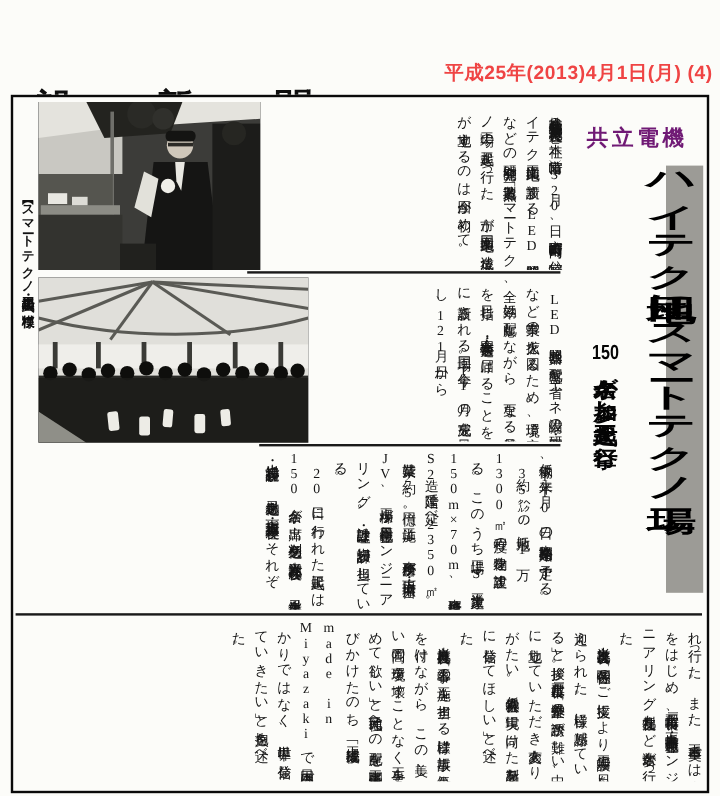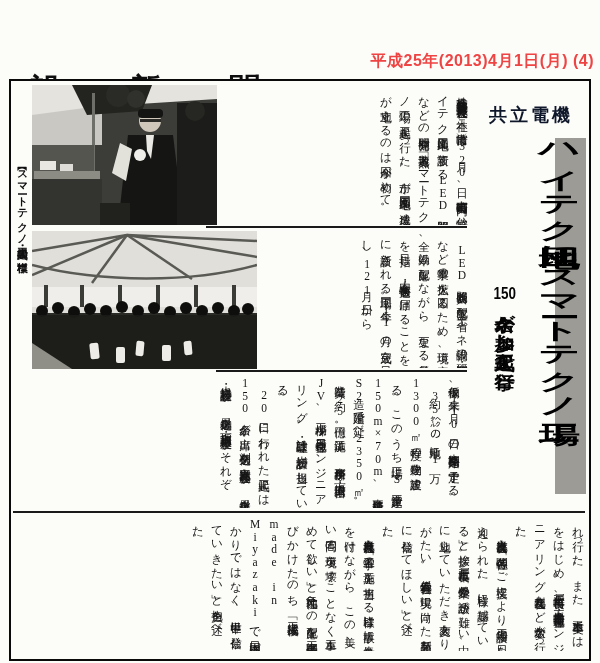--- a/index.html
+++ b/index.html
@@ -47,21 +47,21 @@
 
   .rule{background:#1a1a1a;height:2px;}
   .rule-a{top:145px;left:195px;width:261px;}
   .rule-b{top:289px;left:205px;width:251px;}
   .rule-c{top:430px;left:2px;width:572px;}
 
   
   .article-tag{
     top:22px;right:16px;
     font-family:"Liberation Sans","DejaVu Sans",sans-serif;
-    font-size:18px;font-weight:800;letter-spacing:3px;color:#0f172a;
+    font-size:18px;font-weight:800;letter-spacing:3px;color:#701a75;
   }
   .headline-shadow{
     top:57px;right:3px;width:31px;height:356px;
     background:#9c9b96;
   }
   .main-headline{
     top:49px;right:9px;height:360px;
     writing-mode:vertical-rl;
     font-family:"Liberation Sans","DejaVu Sans",sans-serif;
     font-size:22px;font-weight:900;line-height:1;letter-spacing:0;

